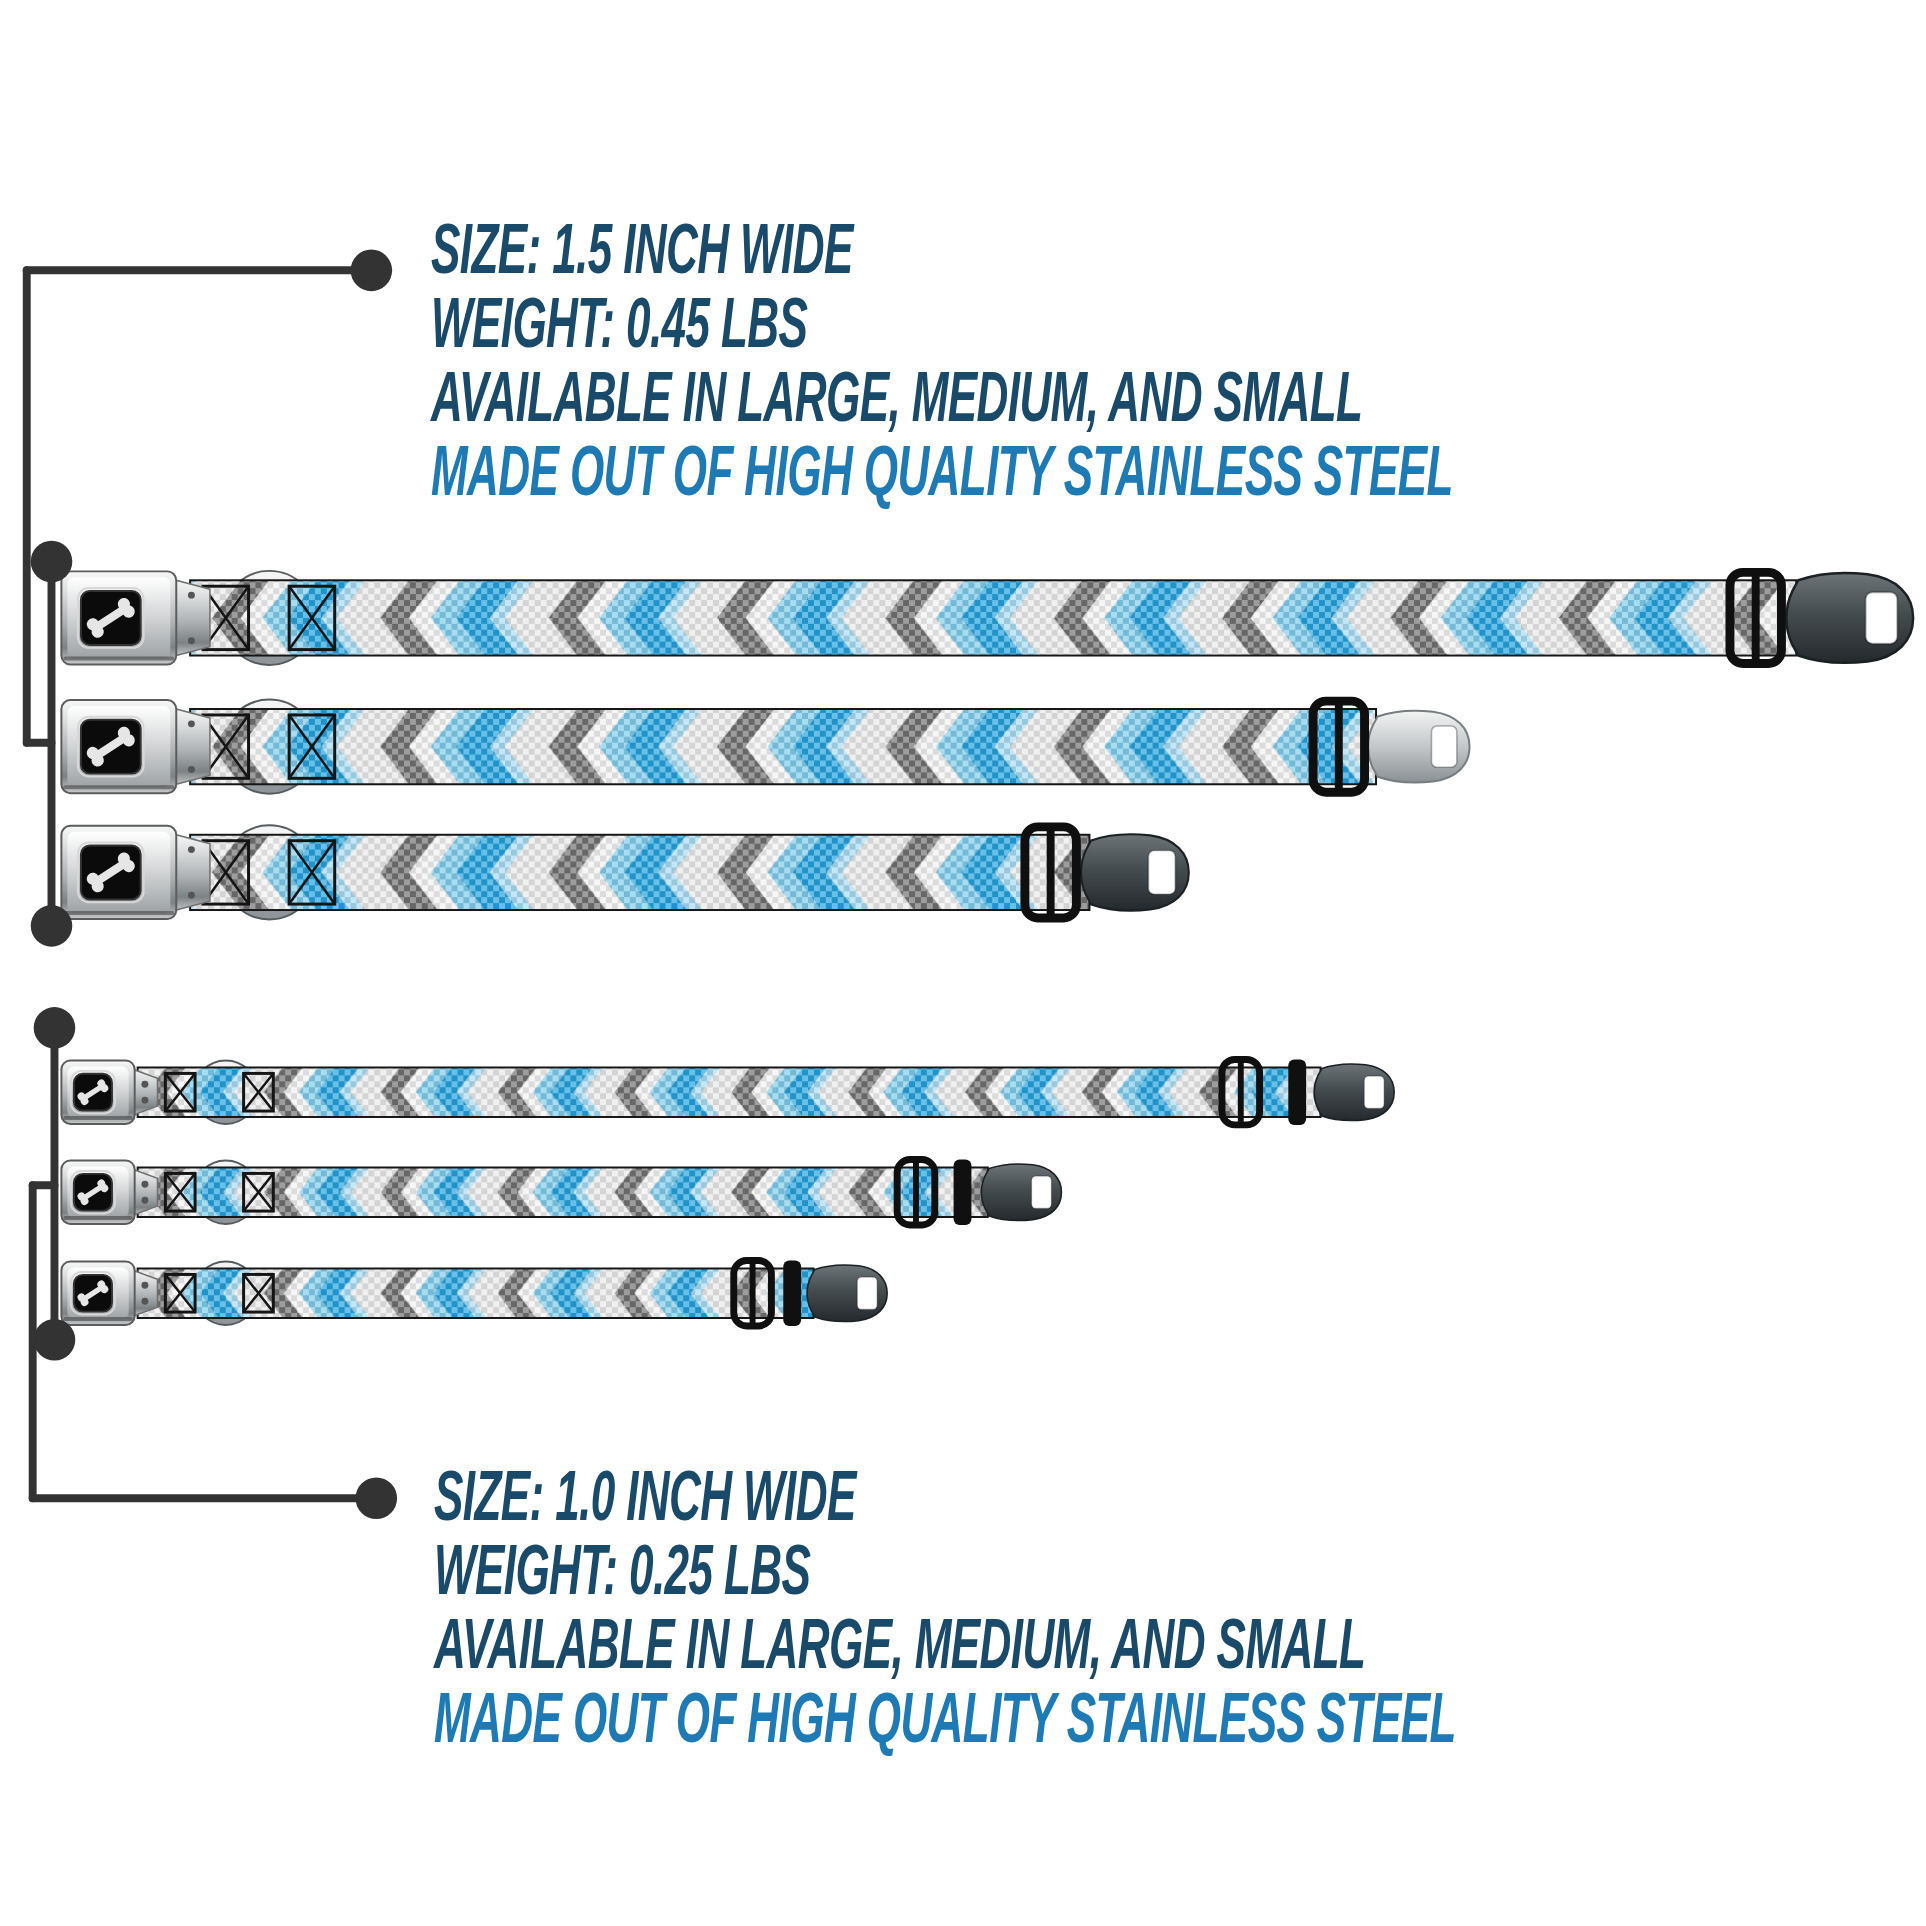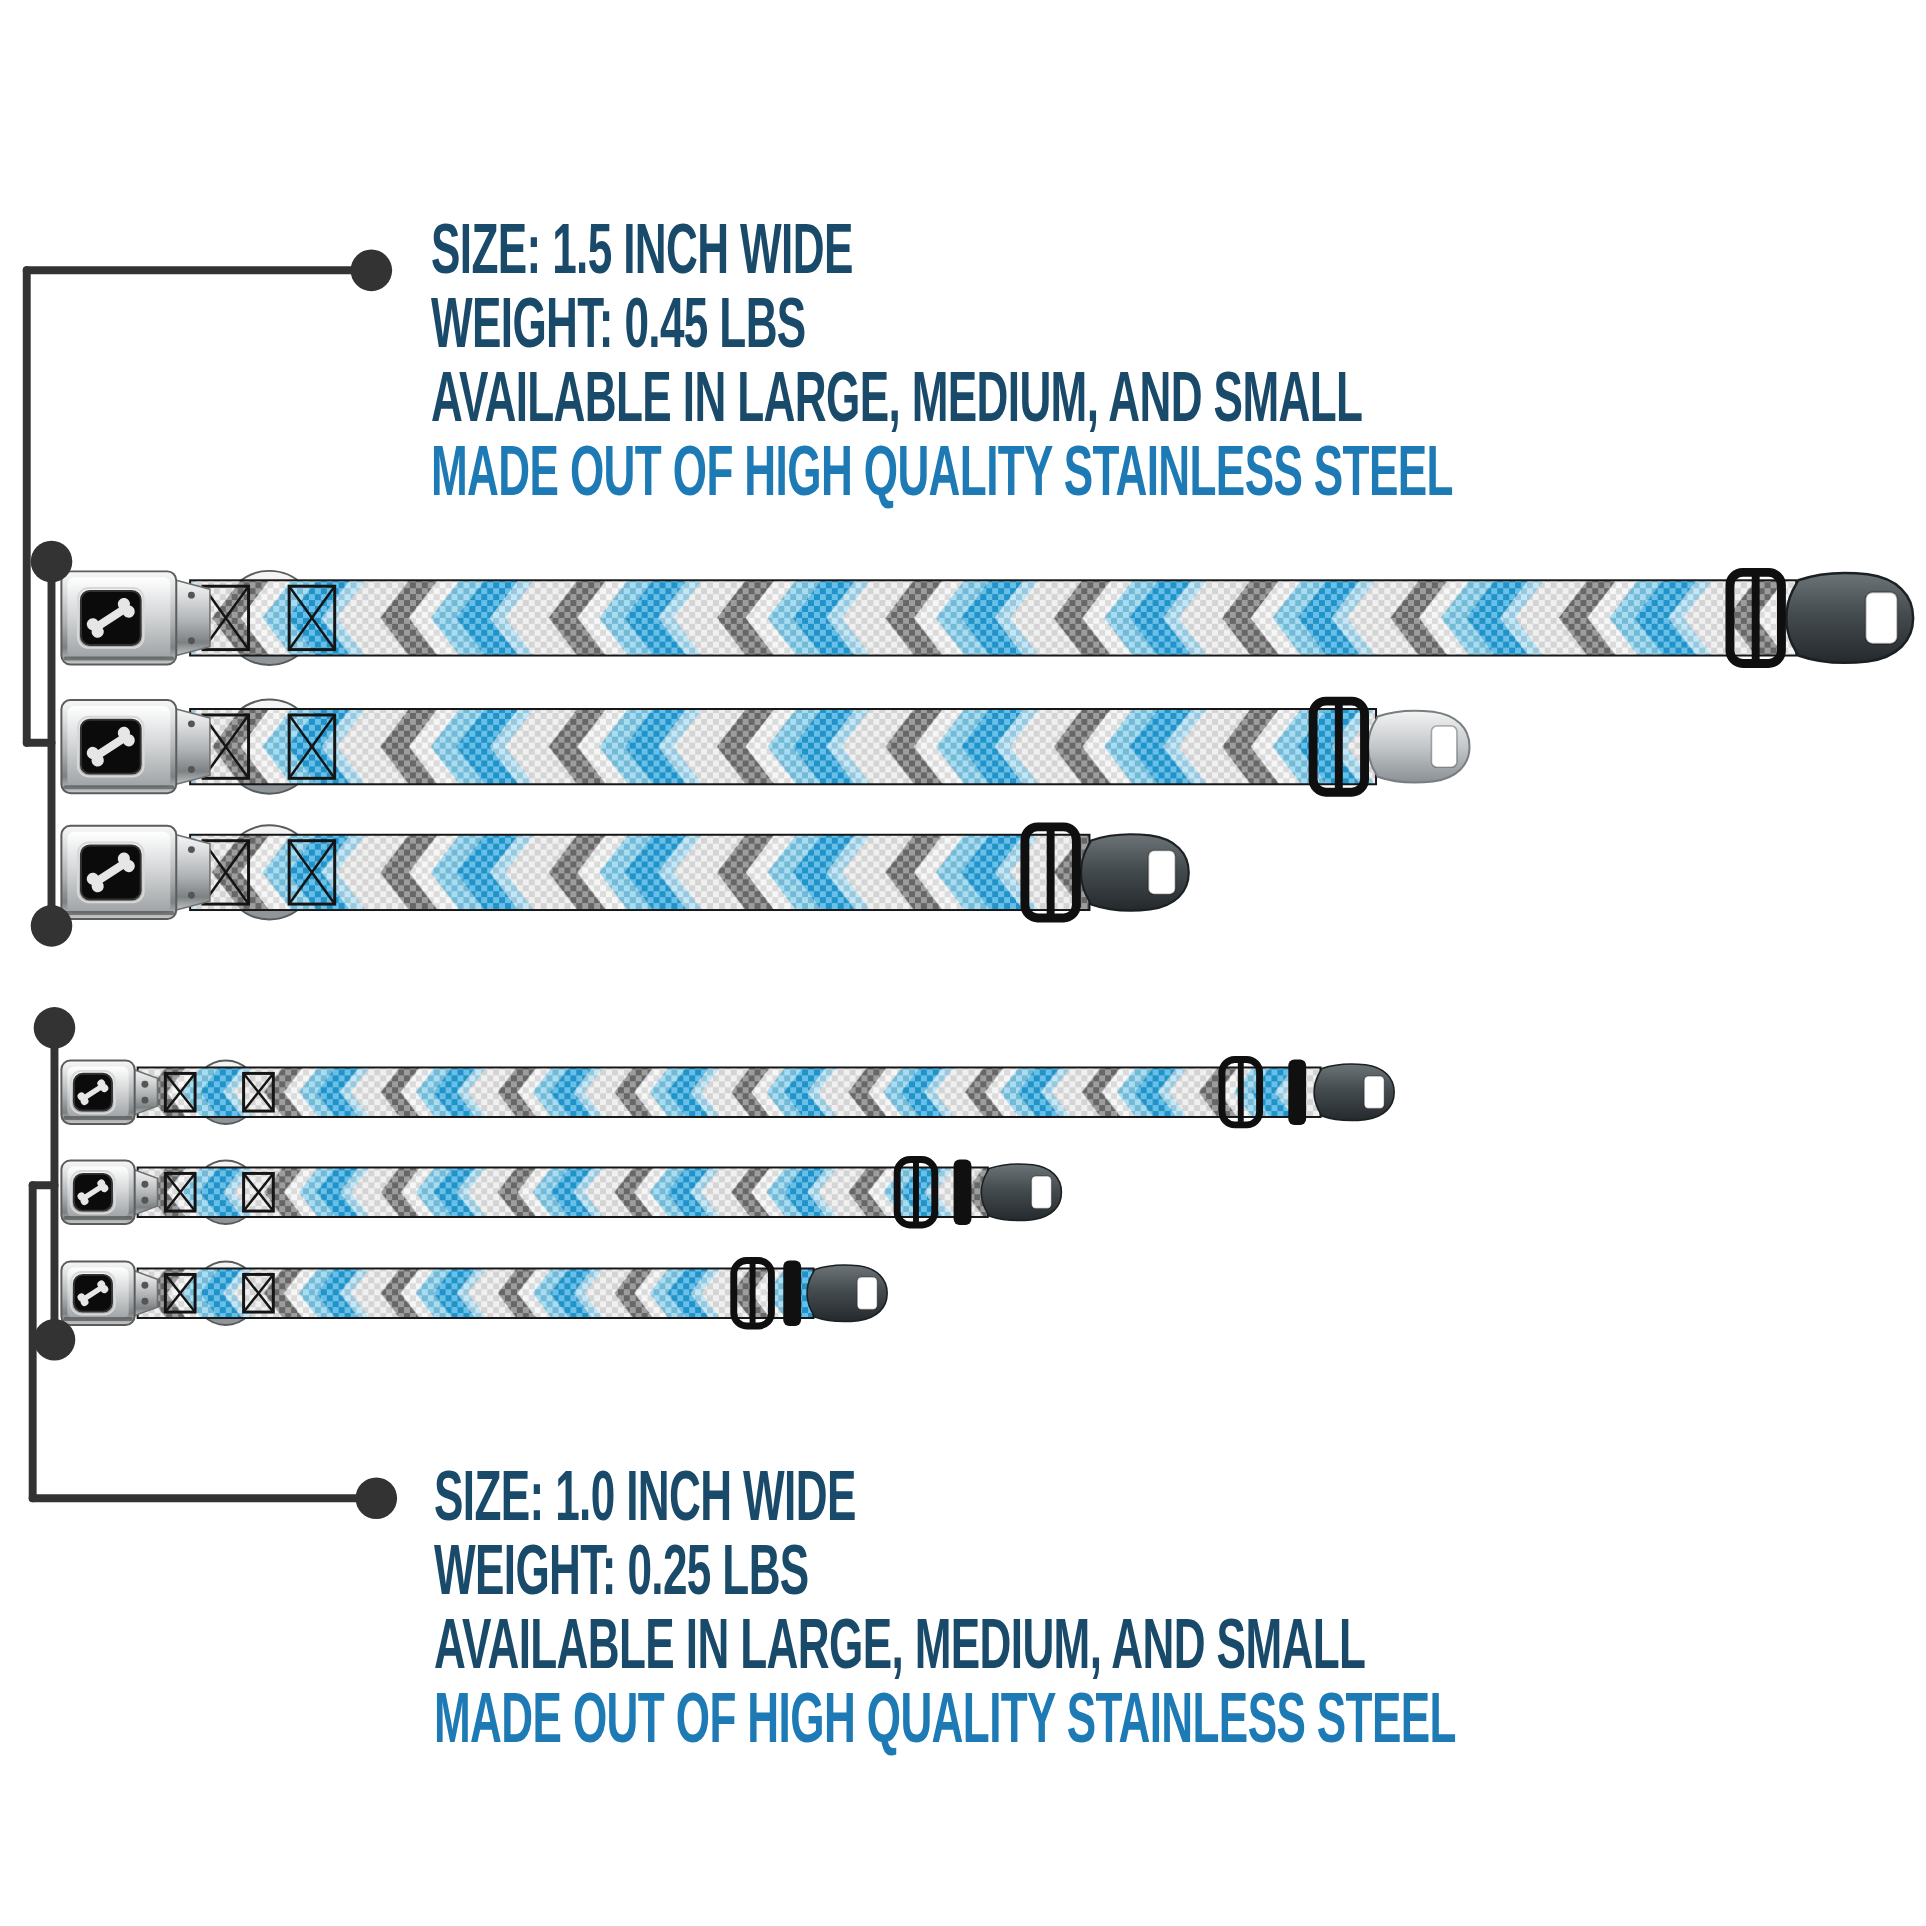--- a/index.html
+++ b/index.html
@@ -1,18 +1,19 @@
 <!DOCTYPE html>
 <html style="--navy: #1a4a69; --blue: #1d7ab5;"><head>
 <meta charset="utf-8">
 <style>
   html,body{margin:0;padding:0;background:#ffffff;}
   .canvas{
     position:relative;width:1927px;height:1927px;background:#fff;overflow:hidden;
     font-family:"Liberation Sans", sans-serif;
+    font-style:italic;
   }
   #scene{position:absolute;left:0;top:0;}
   .spec{
     position:absolute;font-weight:700;font-size:70px;line-height:74px;
     letter-spacing:-1px;white-space:nowrap;
   }
   .spec .line{transform:scaleX(.63);transform-origin:0 50%;}
   .spec-top{left:431px;top:212px;}
   .spec-bottom{left:434px;top:1459px;}
   .navy{color:var(--navy,#1a4a69);}

